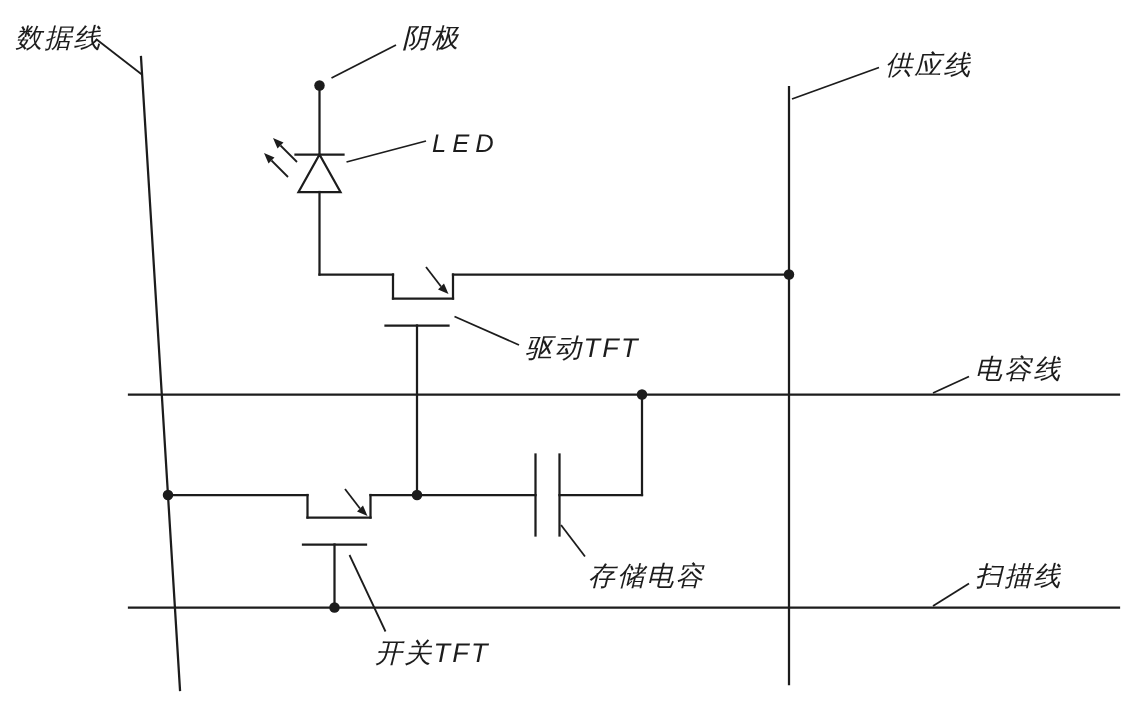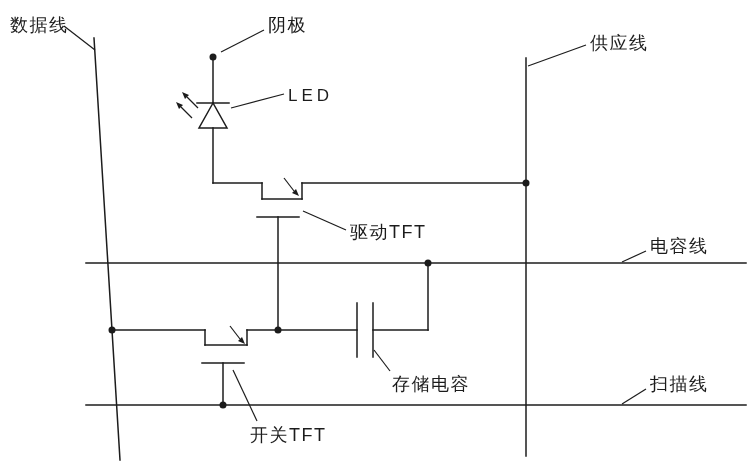--- a/index.html
+++ b/index.html
@@ -8,20 +8,21 @@
     background: var(--bg, #ffffff);
   }
   body {
     width: 756px;
     height: 468px;
     overflow: hidden;
   }
   .stage {
     width: 756px;
     height: 468px;
+    font-style: italic;
   }
   svg { display: block; }
   .wire {
     stroke: var(--line, #1b1b1b);
     stroke-width: 1.5;
     fill: none;
     stroke-linecap: square;
   }
   .leader {
     stroke: var(--line, #1b1b1b);

